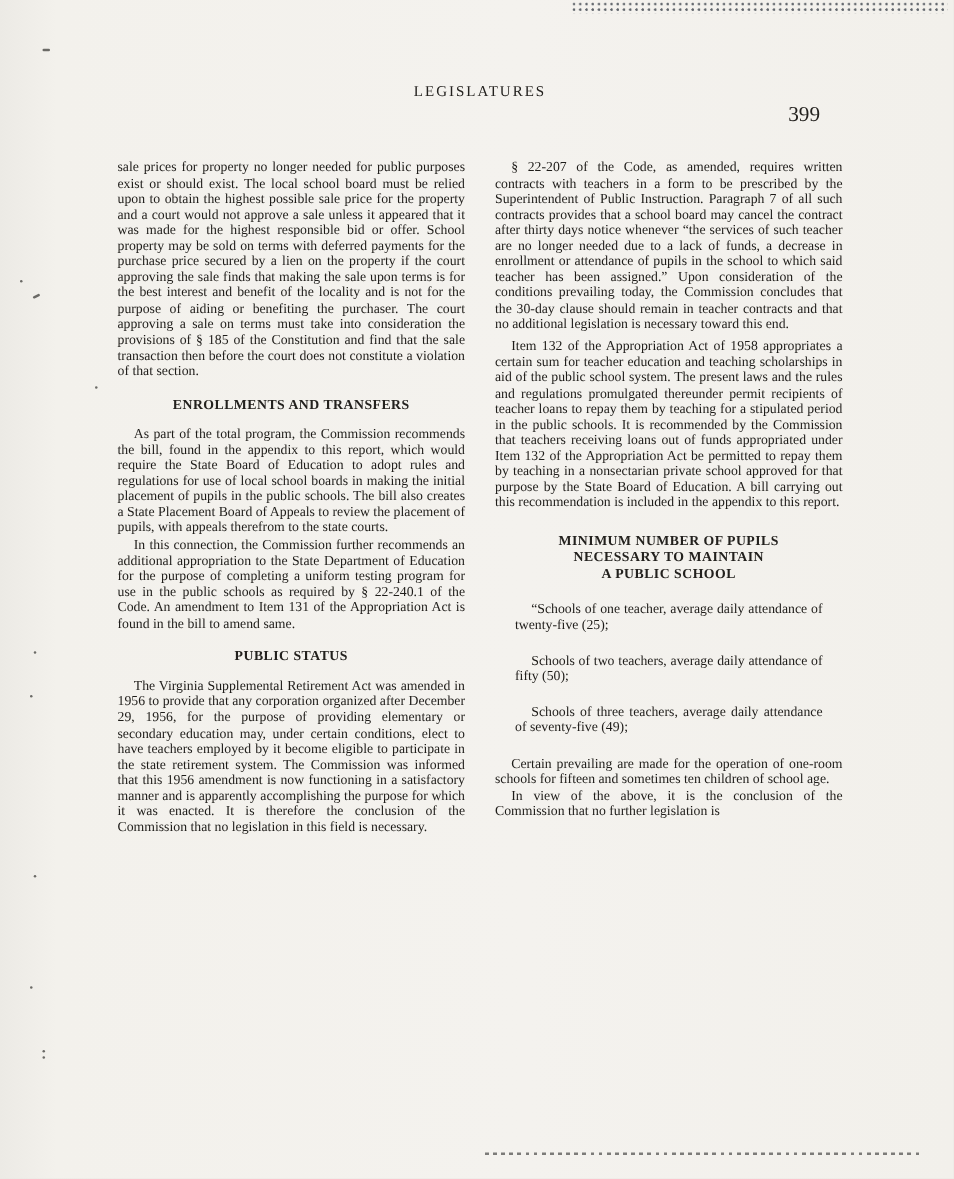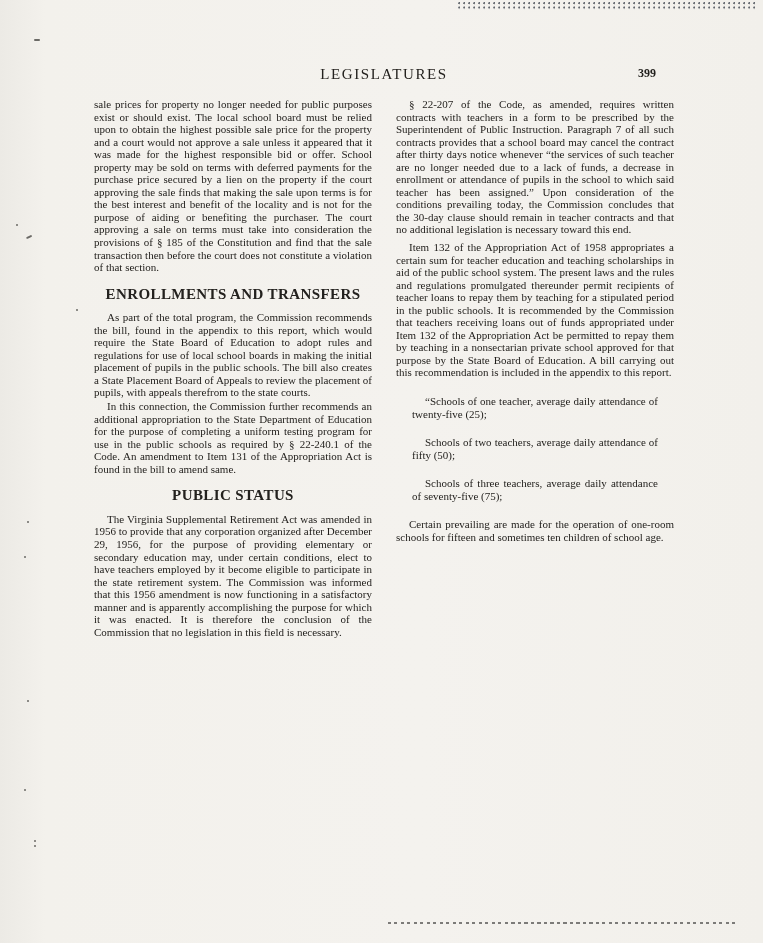--- a/index.html
+++ b/index.html
@@ -13,42 +13,42 @@
     position:relative;
     width:763px;height:943px;
     background:linear-gradient(90deg,#eceae5 0,#f3f1ec 45px,#f4f2ee 55%,#f2f0eb 100%);
     color:#201e1b;
   }
   .header{
     position:absolute;left:94px;top:66px;width:580px;height:16px;
   }
   .running-title{
     position:absolute;left:0;right:0;text-align:center;
-    font-size:15px;letter-spacing:1.6px;font-weight:normal;
+    font-size:12px;letter-spacing:1.6px;font-weight:normal;
     color:#23211e;
   }
   .page-number{
-    position:absolute;right:18px;top:0;
-    font-size:12px;font-weight:bold;color:#23211e;
+    position:absolute;right:18px;top:16px;
+    font-size:17px;font-weight:normal;color:#23211e;
   }
   .content{
-    position:absolute;left:94px;top:98px;width:580px;
+    position:absolute;left:94px;top:128px;width:580px;
     display:flex;gap:24px;
   }
   .col{
     width:278px;
     font-size:11px;line-height:12.55px;
     text-align:justify;
     color:#1e1c19;
   }
   .col p{margin:0 0 1px 0;text-indent:13px;}
   .col p.noindent{text-indent:0;}
   .col h3{
     margin:14px 0 11px 0;
-    font-size:15px;font-weight:bold;letter-spacing:0.4px;
+    font-size:11px;font-weight:bold;letter-spacing:0.4px;
     text-align:center;color:#23211e;
   }
   .col h3.multiline{white-space:pre-line;line-height:12.8px;margin-top:18px;}
   .quote{margin:3px 0 6px 0;}
   .quote p{margin:16px;text-indent:13px;}
   .spaced-before{margin-top:5px !important;}
   
   .top-dots{
     position:absolute;left:458px;top:2px;width:300px;height:9px;
     background-image:radial-gradient(circle at 1.2px 1.2px, #454b53 0.8px, rgba(69,75,83,0) 1.2px);
@@ -84,26 +84,30 @@
       <h3>ENROLLMENTS AND TRANSFERS</h3>
       <p>As part of the total program, the Commission recommends the bill, found in the appendix to this report, which would require the State Board of Education to adopt rules and regulations for use of local school boards in making the initial placement of pupils in the public schools. The bill also creates a State Placement Board of Appeals to review the placement of pupils, with appeals therefrom to the state courts.</p>
       <p>In this connection, the Commission further recommends an additional appropriation to the State Department of Education for the purpose of completing a uniform testing program for use in the public schools as required by § 22-240.1 of the Code. An amendment to Item 131 of the Appropriation Act is found in the bill to amend same.</p>
       <h3>PUBLIC STATUS</h3>
       <p>The Virginia Supplemental Retirement Act was amended in 1956 to provide that any corporation organized after December 29, 1956, for the purpose of providing elementary or secondary education may, under certain conditions, elect to have teachers employed by it become eligible to participate in the state retirement system. The Commission was informed that this 1956 amendment is now functioning in a satisfactory manner and is apparently accomplishing the purpose for which it was enacted. It is therefore the conclusion of the Commission that no legislation in this field is necessary.</p>
     </div>
 
     <div class="col">
       <p>§ 22-207 of the Code, as amended, requires written contracts with teachers in a form to be prescribed by the Superintendent of Public Instruction. Paragraph 7 of all such contracts provides that a school board may cancel the contract after thirty days notice whenever “the services of such teacher are no longer needed due to a lack of funds, a decrease in enrollment or attendance of pupils in the school to which said teacher has been assigned.” Upon consideration of the conditions prevailing today, the Commission concludes that the 30-day clause should remain in teacher contracts and that no additional legislation is necessary toward this end.</p>
       <p class="spaced-before">Item 132 of the Appropriation Act of 1958 appropriates a certain sum for teacher education and teaching scholarships in aid of the public school system. The present laws and the rules and regulations promulgated thereunder permit recipients of teacher loans to repay them by teaching for a stipulated period in the public schools. It is recommended by the Commission that teachers receiving loans out of funds appropriated under Item 132 of the Appropriation Act be permitted to repay them by teaching in a nonsectarian private school approved for that purpose by the State Board of Education. A bill carrying out this recommendation is included in the appendix to this report.</p>
+      <h3 class="multiline">MINIMUM NUMBER OF PUPILS
+NECESSARY TO MAINTAIN
+A PUBLIC SCHOOL</h3>
       <div class="quote">
         <p>“Schools of one teacher, average daily attendance of twenty-five (25);</p>
         <p>Schools of two teachers, average daily attendance of fifty (50);</p>
-        <p>Schools of three teachers, average daily attendance of seventy-five (75);</p>
+        <p>Schools of three teachers, average daily attendance of seventy-five (49);</p>
       </div>
       <p class="spaced-before">Certain prevailing are made for the operation of one-room schools for fifteen and sometimes ten children of school age.</p>
+      <p>In view of the above, it is the conclusion of the Commission that no further legislation is</p>
     </div>
 
   </div>
 
   <div class="bottom-dashes"></div>
 
   <span class="speck long" style="left:34px;top:39px;"></span>
   <span class="speck" style="left:16px;top:224px;"></span>
   <span class="speck long" style="left:26px;top:236px;transform:rotate(-25deg);"></span>
   <span class="speck" style="left:76px;top:309px;"></span>

